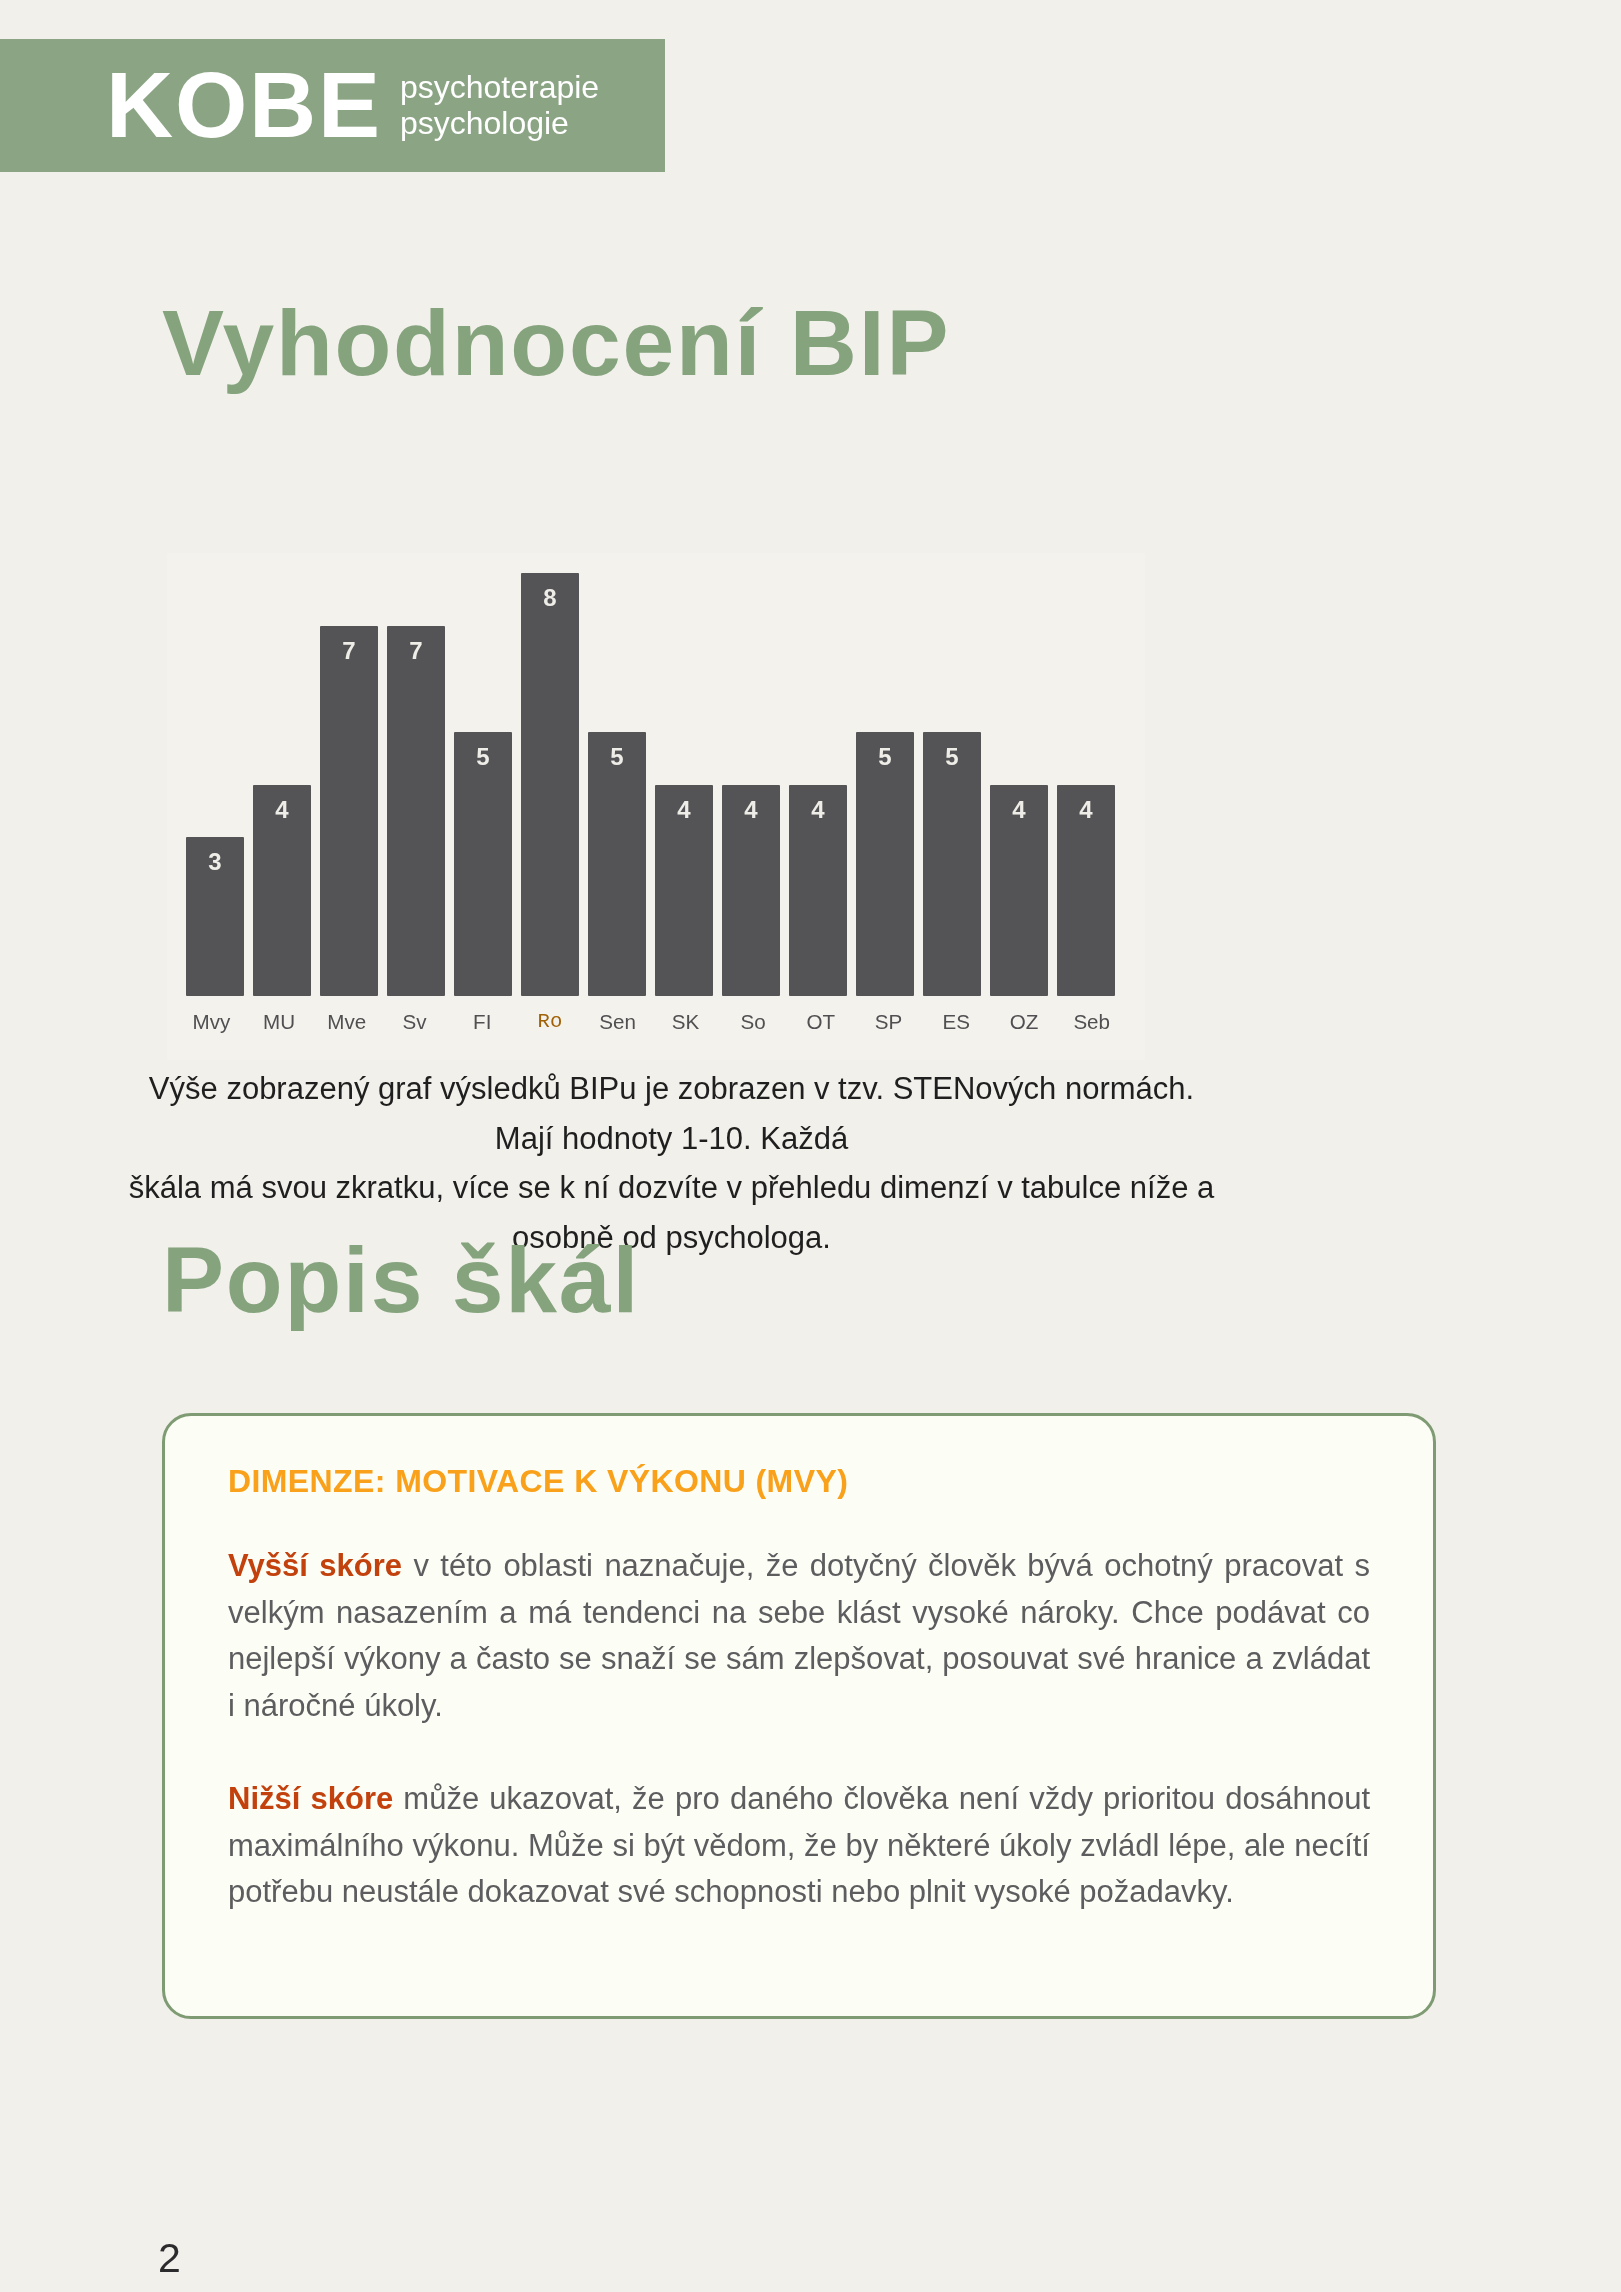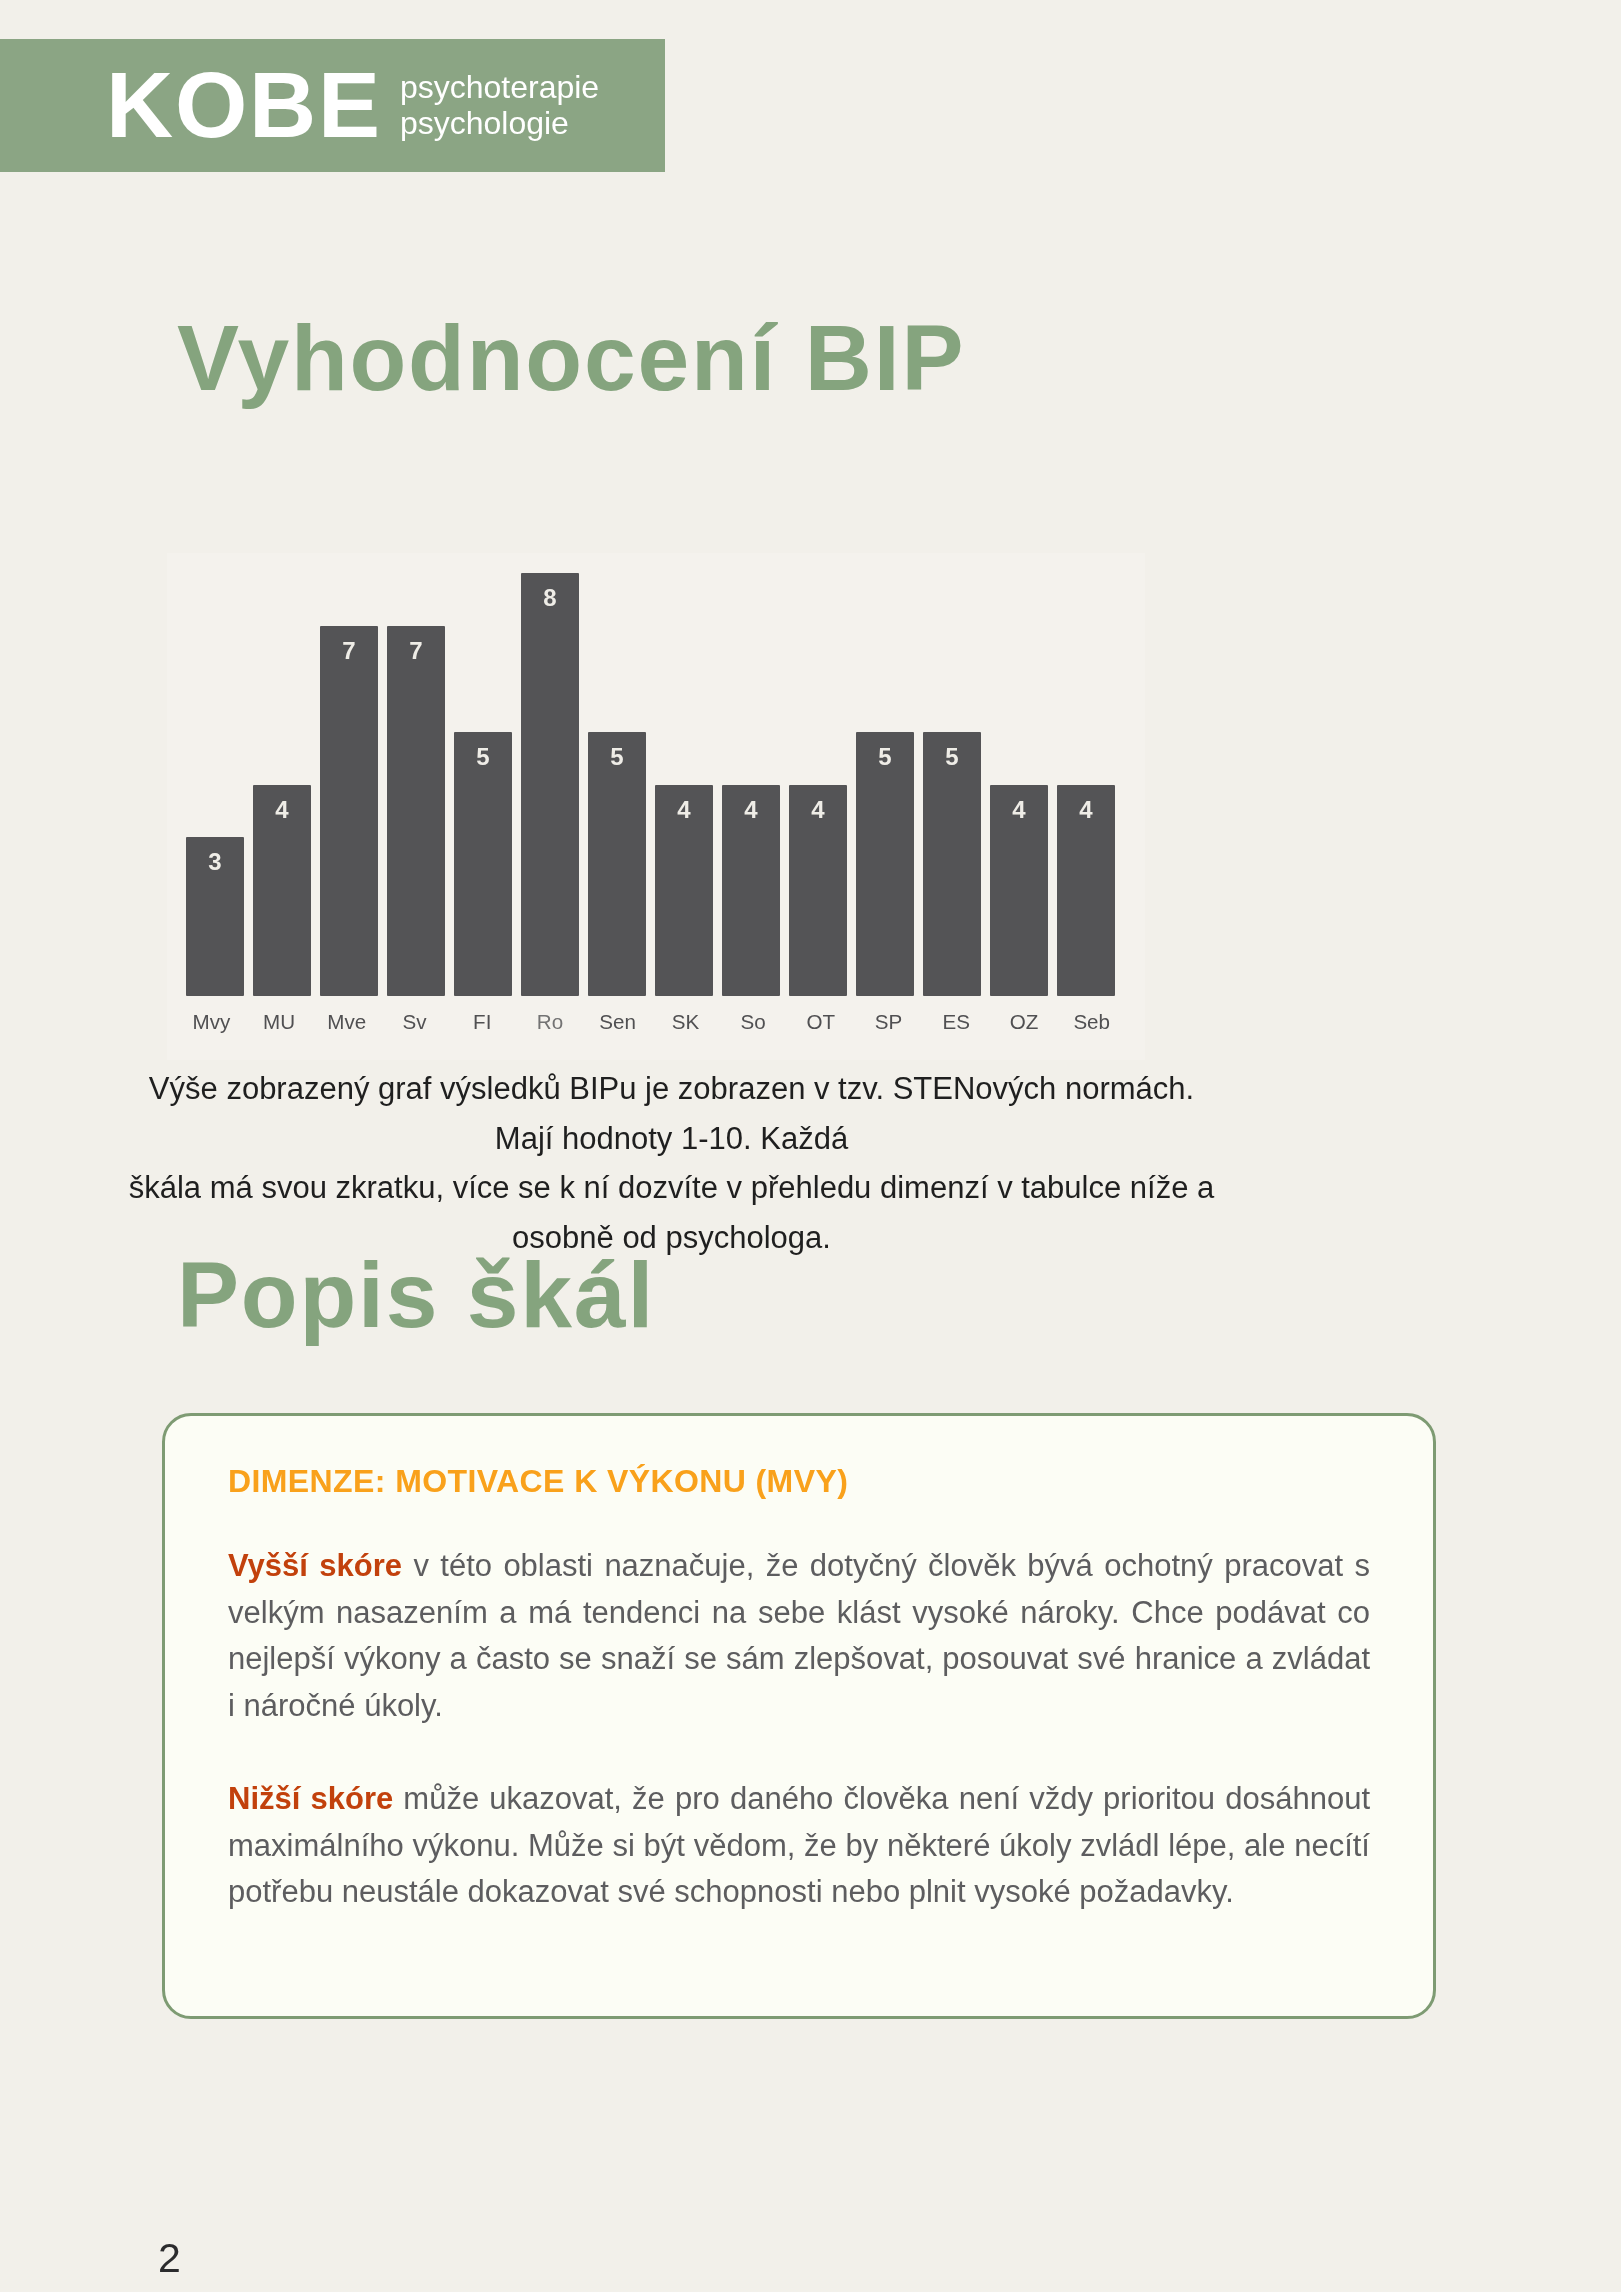--- a/index.html
+++ b/index.html
@@ -20,21 +20,21 @@
     margin-left:106px;
     font-size:93px;font-weight:bold;letter-spacing:1.8px;
     color:#ffffff;line-height:1;
   }
   .logo-tagline{
     margin-left:18px;
     color:#ffffff;font-size:32px;line-height:1.12;font-weight:normal;
   }
   
   .big-title{
-    position:absolute;left:162px;margin:15px;
+    position:absolute;left:162px;margin:0;
     font-size:93px;font-weight:bold;letter-spacing:1.8px;
     color:#85a47e;line-height:1;
   }
   #main-title{top:297px;}
   #section-title{top:1234px;}
   
   .chart-bg{
     position:absolute;left:167px;top:553px;width:978px;height:507px;
     background:#f4f2ed;
   }
@@ -166,21 +166,21 @@
             <div class="bar-value" style="color: rgb(239, 237, 231);">4</div>
           </div>
         </div>
       </div>
     <div class="chart-labels" id="chart-labels">
         <div class="bar-label" style="color: rgb(80, 80, 82);">Mvy</div>
         <div class="bar-label" style="color: rgb(80, 80, 82);">MU</div>
         <div class="bar-label" style="color: rgb(80, 80, 82);">Mve</div>
         <div class="bar-label" style="color: rgb(80, 80, 82);">Sv</div>
         <div class="bar-label" style="color: rgb(80, 80, 82);">FI</div>
-        <div class="bar-label" style="color: #737373;">Ro</div>
+        <div class="bar-label" style="color: #a16207; font-family: Liberation Mono, monospace;">Ro</div>
         <div class="bar-label" style="color: rgb(80, 80, 82);">Sen</div>
         <div class="bar-label" style="color: rgb(80, 80, 82);">SK</div>
         <div class="bar-label" style="color: rgb(80, 80, 82);">So</div>
         <div class="bar-label" style="color: rgb(80, 80, 82);">OT</div>
         <div class="bar-label" style="color: rgb(80, 80, 82);">SP</div>
         <div class="bar-label" style="color: rgb(80, 80, 82);">ES</div>
         <div class="bar-label" style="color: rgb(80, 80, 82);">OZ</div>
         <div class="bar-label" style="color: rgb(80, 80, 82);">Seb</div>
       </div>
   </div>

